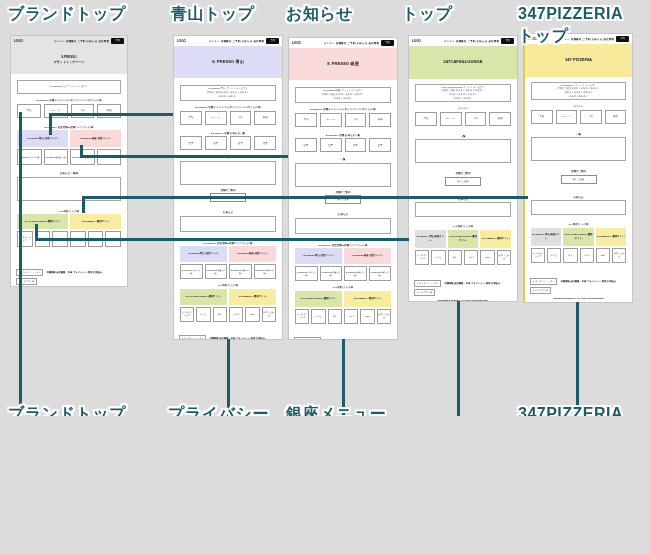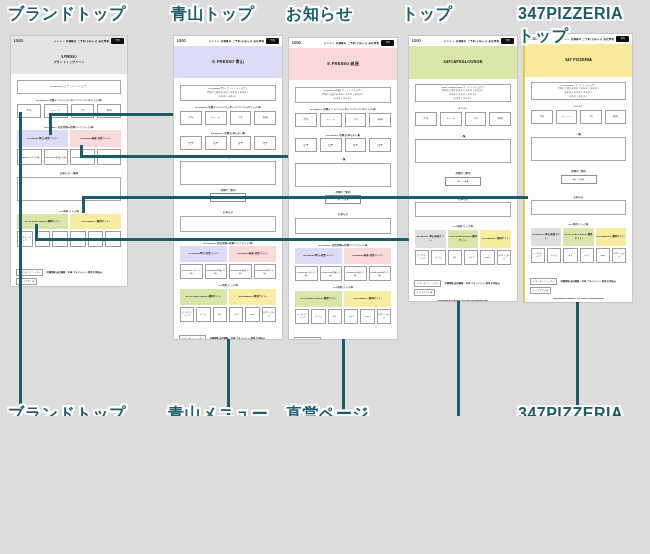--- a/index.html
+++ b/index.html
@@ -67,25 +67,25 @@
     </div>
   <div class="lbl lt5">
       <span>347PIZZERIA</span>
       <span>トップ</span>
     </div>
   <div class="lbl lb1">
       <span>ブランドトップ</span>
       <span></span>
     </div>
   <div class="lbl lb2">
-      <span>青山メニュー</span>
+      <span>プライバシー</span>
       <span></span>
     </div>
   <div class="lbl lb3">
-      <span>直営ページ</span>
+      <span>銀座メニュー</span>
       <span></span>
     </div>
   <div class="lbl lb5">
       <span>347PIZZERIA</span>
       <span>メニュー</span>
     </div>
   <div id="pages">
       <div class="page" style="left: 10px; top: 35px; width: 118px; height: 252px;">
         <div class="hd" style="background: rgb(228, 228, 228);">
           <span class="logo">LOGO</span>

